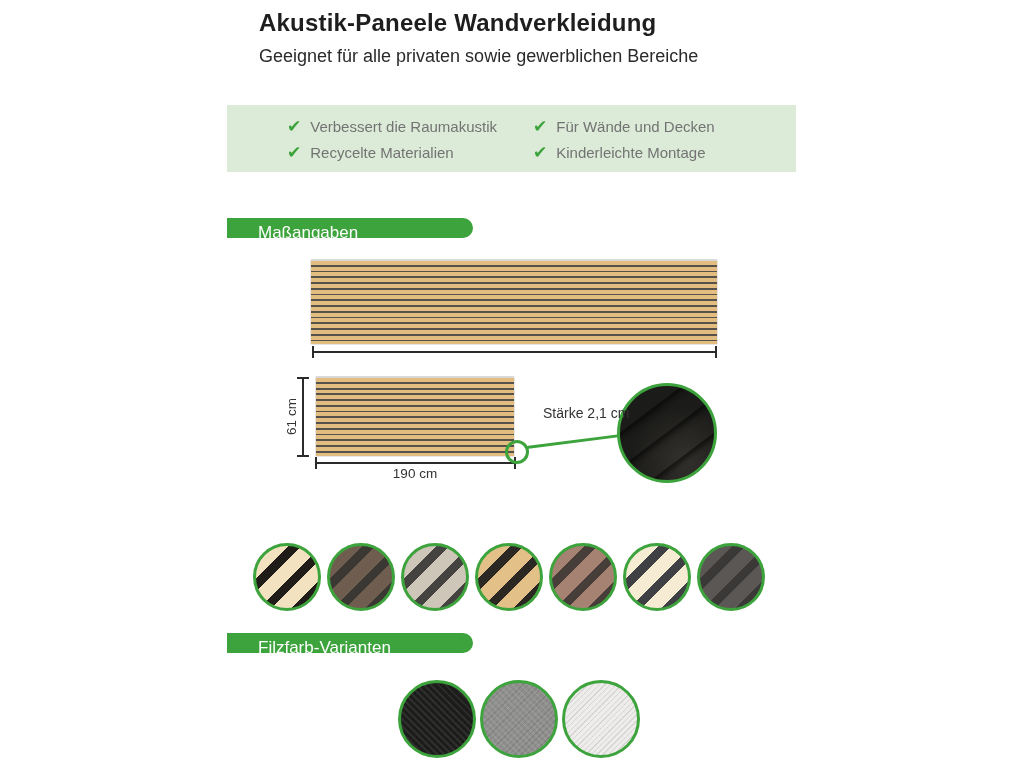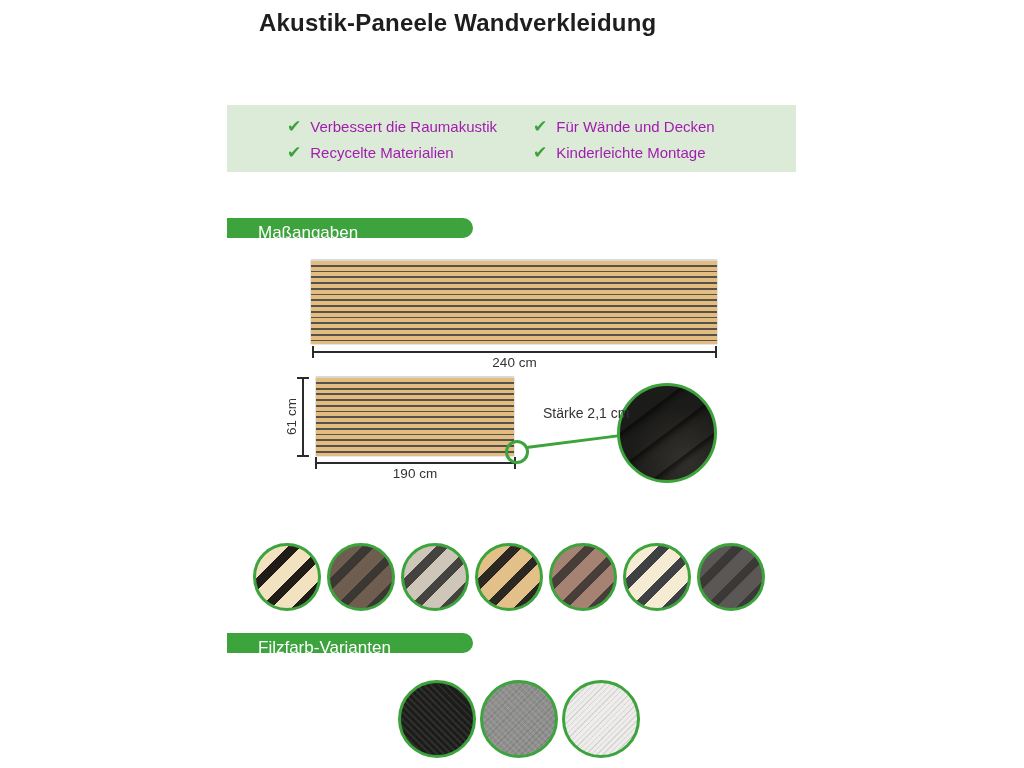--- a/index.html
+++ b/index.html
@@ -13,21 +13,21 @@
   *{margin:0;padding:0;box-sizing:border-box;}
   body{background:#ffffff;font-family:"Liberation Sans","DejaVu Sans",sans-serif;}
   #canvas{position:relative;width:1024px;height:768px;background:#ffffff;overflow:hidden;}
 
   .page-title{position:absolute;left:259px;top:5px;font-size:24px;line-height:36px;color:var(--text-dark);font-weight:700;letter-spacing:.2px;}
   .page-subtitle{position:absolute;left:259px;top:44px;font-size:18px;line-height:24px;color:#2a2a2a;font-weight:400;}
 
   .features-box{position:absolute;left:227px;top:105px;width:569px;height:67px;background:var(--feature-bg);}
   .feature-item{position:absolute;display:flex;align-items:center;gap:9px;height:22px;}
   .feature-item .check{color:var(--accent-green);font-size:17px;line-height:1;font-weight:700;}
-  .feature-item .flabel{font-size:15px;color:#a21caf;font-weight:500;white-space:nowrap;}
+  .feature-item .flabel{font-size:15px;color:#737373;font-weight:500;white-space:nowrap;}
   .fi-0{left:60px;top:10px;}
   .fi-1{left:306px;top:10px;}
   .fi-2{left:60px;top:36px;}
   .fi-3{left:306px;top:36px;}
 
   .section-pill{position:absolute;left:227px;width:246px;height:20px;background:var(--accent-green);
     border-radius:0 15px 15px 0;color:#ffffff;font-size:17px;line-height:29px;padding-left:31px;font-weight:500;}
   .pill-dimensions{top:218px;}
   .pill-wood{top:498px;}
   .pill-felt{top:633px;}
@@ -66,20 +66,21 @@
       repeating-linear-gradient(45deg,rgba(255,255,255,.08) 0 2px,rgba(0,0,0,0) 2px 5px),
       repeating-linear-gradient(-45deg,rgba(0,0,0,.10) 0 1px,rgba(0,0,0,0) 1px 4px),
       var(--felt,#888);}
 </style>
 </head>
 <body>
 
 <div id="canvas">
 
   <div class="page-title">Akustik-Paneele Wandverkleidung</div>
+  <div class="page-subtitle">Geeignet für alle privaten sowie gewerblichen Bereiche</div>
 
   <div class="features-box">
     <div class="feature-item fi-0">
       <span class="check">✔</span>
       <span class="flabel">Verbessert die Raumakustik</span>
     </div>
     <div class="feature-item fi-1">
       <span class="check">✔</span>
       <span class="flabel">Für Wände und Decken</span>
     </div>
@@ -92,21 +93,20 @@
       <span class="flabel">Kinderleichte Montage</span>
     </div>
   </div>
 
   <div class="section-pill pill-dimensions">Maßangaben</div>
 
   <div class="panel panel-large"></div>
   <div class="dim-hline" style="left:312px;top:351px;width:405px;"></div>
   <div class="dim-tick-v" style="left:312px;top:346px;"></div>
   <div class="dim-tick-v" style="left:715px;top:346px;"></div>
-  <div class="dim-label" style="left:312px;top:355px;width:405px;">240 cm</div>
 
   <div class="panel panel-small"></div>
   <div class="dim-vline" style="left:302px;top:377px;height:80px;"></div>
   <div class="dim-tick-h" style="left:297px;top:377px;"></div>
   <div class="dim-tick-h" style="left:297px;top:455px;"></div>
   <div class="dim-label-vert" style="left:261px;top:409px;width:60px;">61 cm</div>
 
   <div class="dim-hline" style="left:315px;top:462px;width:201px;"></div>
   <div class="dim-tick-v" style="left:315px;top:457px;"></div>
   <div class="dim-tick-v" style="left:514px;top:457px;"></div>

